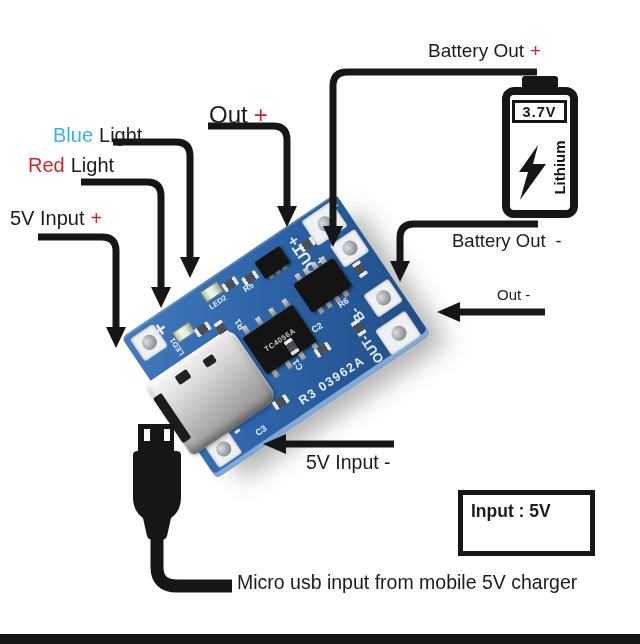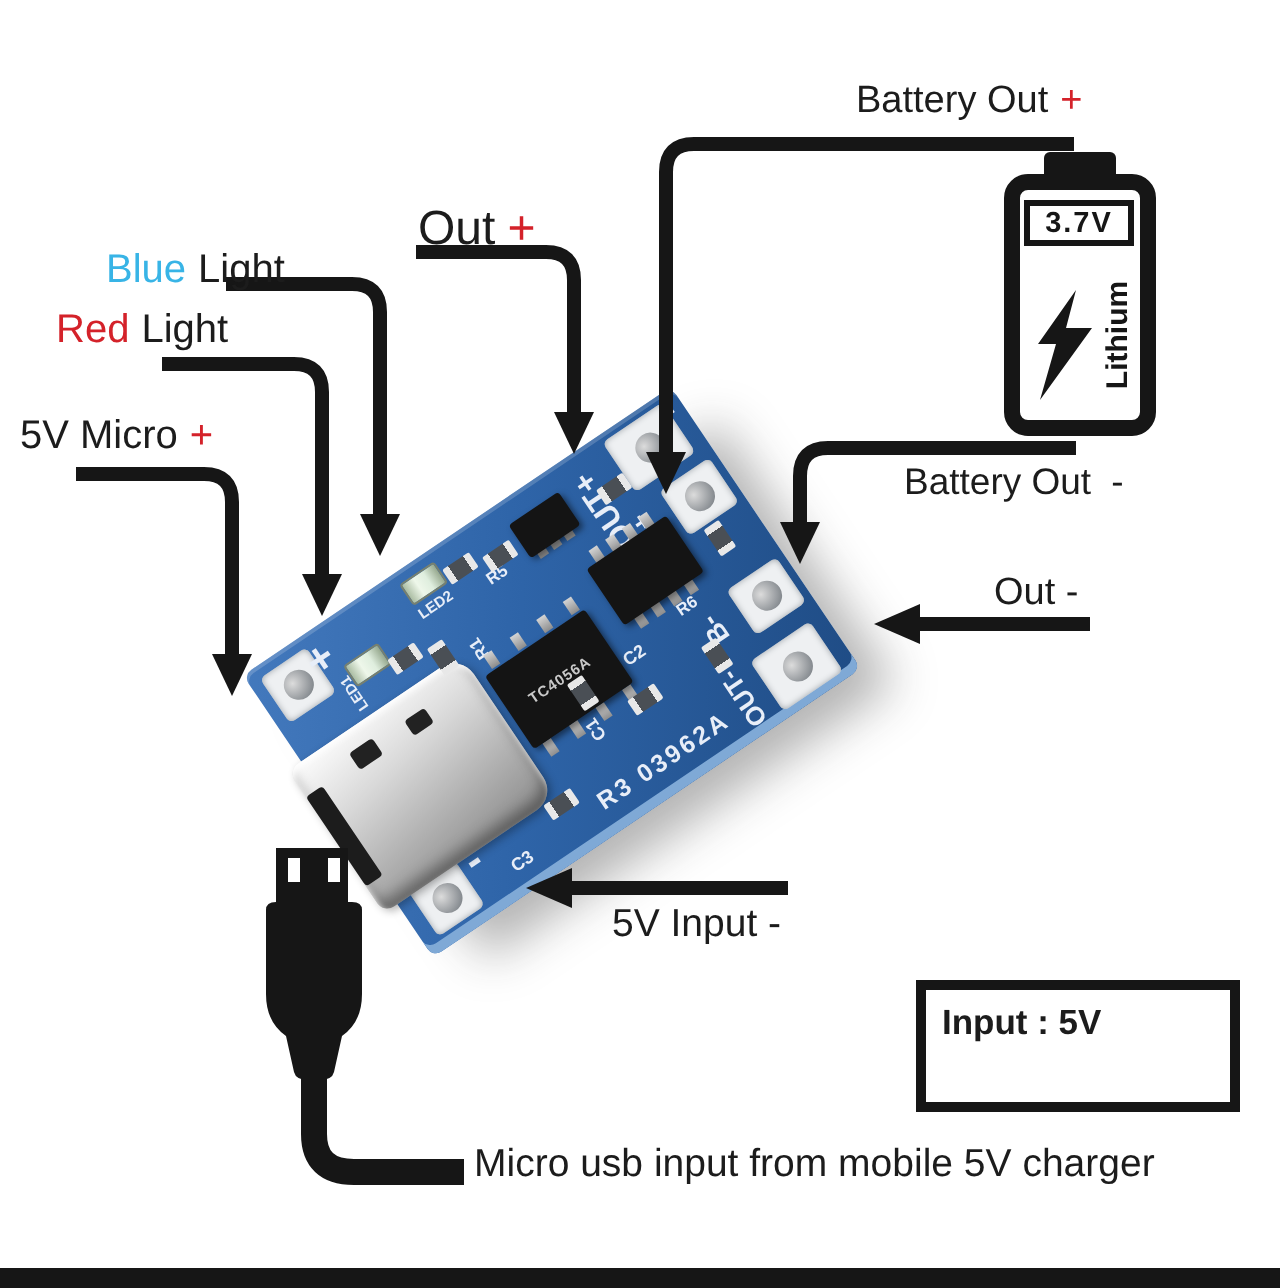--- a/index.html
+++ b/index.html
@@ -6,21 +6,21 @@
   .stage{position:relative;width:640px;height:644px;background:#ffffff;overflow:hidden;
          font-family:"Liberation Sans",sans-serif;}
   .layer{position:absolute;left:0;top:0;z-index:2;}
   
   .lbl{position:absolute;font-weight:400;color:#1c1c1c;white-space:nowrap;z-index:3;}
   .sign-red{color:#d4222a;margin-left:6px;}
   .sign-black{color:#1c1c1c;margin-left:10px;}
   .word-blue{color:#38b4e6;margin-right:6px;}
   .word-red{color:#d4222a;margin-right:6px;}
   
-  .info-box{position:absolute;left:458px;top:490px;width:162px;height:66px;border:5px solid #161616;
+  .info-box{position:absolute;left:458px;top:490px;width:137px;height:66px;border:5px solid #161616;
             background:#fff;box-sizing:border-box;padding:3px 8px;z-index:3;}
   .info-box div{font-weight:700;font-size:17.5px;line-height:1.55;color:#1c1c1c;white-space:nowrap;}
   
   .batt-term{position:absolute;left:522px;top:76px;width:36px;height:14px;background:#161616;
              border-radius:3px 3px 0 0;z-index:2;}
   .batt-body{position:absolute;left:502px;top:87px;width:76px;height:131px;border:8px solid #161616;
              border-radius:12px;background:#fff;box-sizing:border-box;z-index:2;}
   .batt-volt{position:absolute;left:512px;top:100px;width:55px;height:23px;border:3px solid #161616;
              box-sizing:border-box;display:flex;align-items:center;justify-content:center;
              font-weight:700;font-size:14.5px;letter-spacing:1px;color:#161616;z-index:3;}
@@ -194,26 +194,26 @@
   <div class="lbl" style="left:209px;top:101px;font-size:24px;">
     <span>Out</span><span class="sign-red">+</span>
   </div>
   <div class="lbl" style="left:53px;top:124px;font-size:20px;">
     <span class="word-blue">Blue</span><span>Light</span>
   </div>
   <div class="lbl" style="left:28px;top:154px;font-size:20px;">
     <span class="word-red">Red</span><span>Light</span>
   </div>
   <div class="lbl" style="left:10px;top:207px;font-size:20px;">
-    <span>5V Micro</span><span class="sign-red">+</span>
+    <span>5V Input</span><span class="sign-red">+</span>
   </div>
   <div class="lbl" style="left:452px;top:230px;font-size:18.5px;">
     <span>Battery Out</span><span class="sign-black">-</span>
   </div>
-  <div class="lbl" style="left:497px;top:286px;font-size:19px;">Out -</div>
+  <div class="lbl" style="left:497px;top:286px;font-size:15px;">Out -</div>
   <div class="lbl" style="left:306px;top:451px;font-size:19.5px;">5V Input -</div>
   <div class="lbl" style="left:237px;top:571px;font-size:19.5px;">Micro usb input from mobile 5V charger</div>
 
   <div class="info-box">
     <div>Input : 5V</div>
   </div>
 
   <div class="bottom-bar"></div>
 </div>
 

